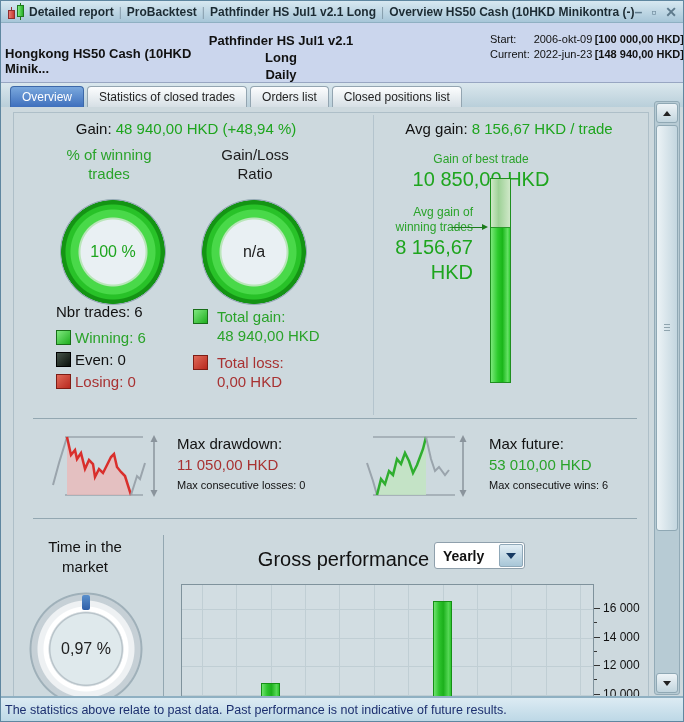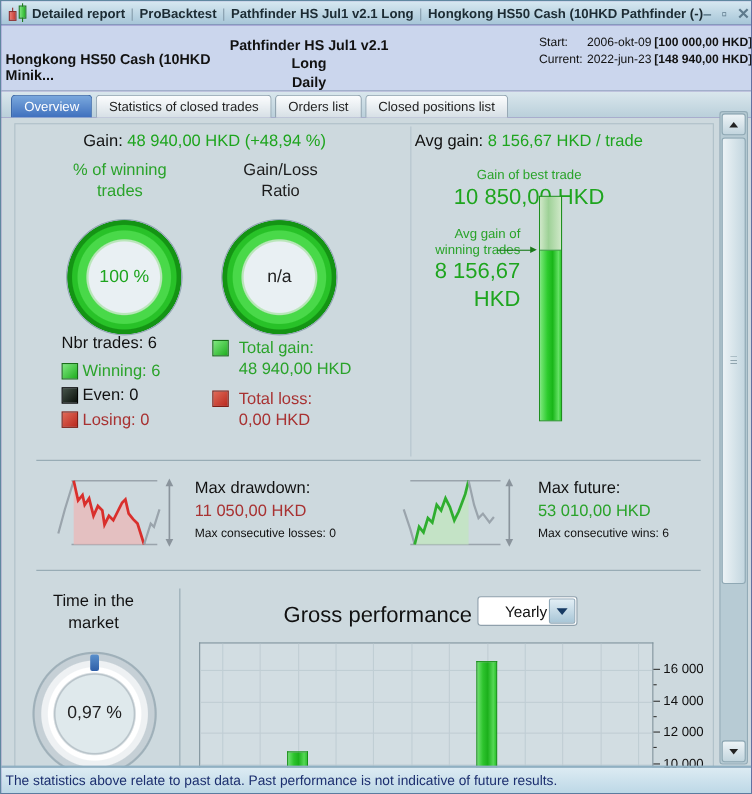--- a/index.html
+++ b/index.html
@@ -49,21 +49,21 @@
   .content { position:absolute; top:106px; left:0; right:0; height:591px; background:#cdd9de; overflow:hidden; }
   .panel-border { position:absolute; left:12px; top:5px; width:636px; height:586px; border:1px solid #aebfc8; }
   .vsep-top { position:absolute; left:372px; top:8px; width:1px; height:300px; background:#b4c4cd; }
   .divider { position:absolute; left:32px; width:604px; height:1px; background:#93a7b1; }
 
   .green-t { color:#1ea51e; }
   .dgreen-t { color:#2aa32a; }
   .red-t { color:#a83232; }
 
   .gain-line { position:absolute; left:18px; top:13px; width:334px; text-align:center; font-size:15px; color:#111; white-space:nowrap; }
-  .avggain-line { position:absolute; left:376px; top:13px; width:264px; font-size:15px; color:#111; white-space:nowrap; }
+  .avggain-line { position:absolute; left:376px; top:13px; width:264px; text-align:center; font-size:15px; color:#111; white-space:nowrap; }
 
   .pct-head { position:absolute; left:52px; top:38px; width:112px; text-align:center; font-size:15px; line-height:19px; }
   .ratio-head { position:absolute; left:212px; top:38px; width:84px; text-align:center; font-size:15px; line-height:19px; color:#1b1b1b; }
 
   .donut { position:absolute; width:106px; height:106px; border-radius:50%;
     background:radial-gradient(circle, #e9f0f3 0 32px, #b9e6b9 33px 34px, #49d949 35px 42px,
                #28c228 43px 47px, #149414 48px 51.5px, #95aab4 52px 53px, rgba(0,0,0,0) 53.5px); }
   .donut-val { position:absolute; inset:0; display:flex; align-items:center; justify-content:center; font-size:16px; }
   #donut-pct { left:59px; top:92px; }
   #donut-ratio { left:200px; top:92px; }
@@ -107,21 +107,21 @@
     background:radial-gradient(circle, #dfe9ec 0 35px, #b9c4ca 36px 36.5px, #ffffff 38px 42px,
                #eef1f3 43px 48px, #c6d0d6 49px 54px, #9fb0b9 55px 56px, rgba(0,0,0,0) 57px); }
   .gauge-tick { position:absolute; left:53px; top:3px; width:8px; height:15px; border-radius:2px;
     background:linear-gradient(#5a90cc,#2f5fa8); }
   .gauge-val { position:absolute; inset:0; display:flex; align-items:center; justify-content:center; font-size:16px; color:#222; }
   .vdivider { position:absolute; left:162px; top:428px; width:1px; height:163px; background:#93a7b1; }
 
   .gp-label { position:absolute; left:240px; top:441px; width:188px; text-align:right; font-size:20px; color:#111; }
   .gp-select { position:absolute; left:433px; top:435px; width:91px; height:27px; background:#fff;
     border:1px solid #8fa0ac; border-radius:3px; display:flex; align-items:center; }
-  .gp-select-text { flex:1; padding-left:24px; font-size:14px; color:#111; }
+  .gp-select-text { flex:1; padding-left:8px; font-size:14px; color:#111;font-weight:bold; }
   .gp-select-btn { width:24px; height:23px; margin-right:1px; border:1px solid #8fa8b8; border-radius:2px;
     background:linear-gradient(#e2eef5,#a8c6d7); display:flex; align-items:center; justify-content:center; }
   .gp-arrow { border-left:5px solid rgba(0,0,0,0); border-right:5px solid rgba(0,0,0,0); border-top:6px solid #173a63; }
 
   .chart { position:absolute; left:180px; top:477px; width:413px; height:114px;
     border:1px solid #7f929c; border-bottom:none; background:#d2dde2; overflow:hidden; }
   .gl-v { position:absolute; top:0; bottom:0; width:1px; background:#c0ced4; }
   .gl-h { position:absolute; left:0; right:0; height:1px; background:#c0ced4; }
   .cbar { position:absolute; bottom:0; width:19px; border:1px solid #159015; border-bottom:none;
     background:linear-gradient(90deg,#6ee26e 0%,#2dc42d 30%,#1cb01c 55%,#55d855 85%,#2dc42d 100%); }
@@ -157,21 +157,21 @@
     <div class="candles">
       <div class="candle candle-red"></div>
         <div class="candle candle-green"></div>
     </div>
     <span class="title-seg">Detailed report</span>
     <span class="title-sep">|</span>
     <span class="title-seg">ProBacktest</span>
     <span class="title-sep">|</span>
     <span class="title-seg">Pathfinder HS Jul1 v2.1 Long</span>
     <span class="title-sep">|</span>
-    <span class="title-seg">Hongkong HS50 Cash (10HKD Pathfinder (-)</span>
+    <span class="title-seg">Overview HS50 Cash (10HKD Minikontra (-)</span>
     <div class="win-controls">
       <span class="win-btn">–</span>
       <span class="win-btn">▫</span>
       <span class="win-btn">✕</span>
     </div>
   </div>
 
   <div class="header">
     <div class="instrument">Hongkong HS50 Cash (10HKD Minik...</div>
     <div class="strategy">

